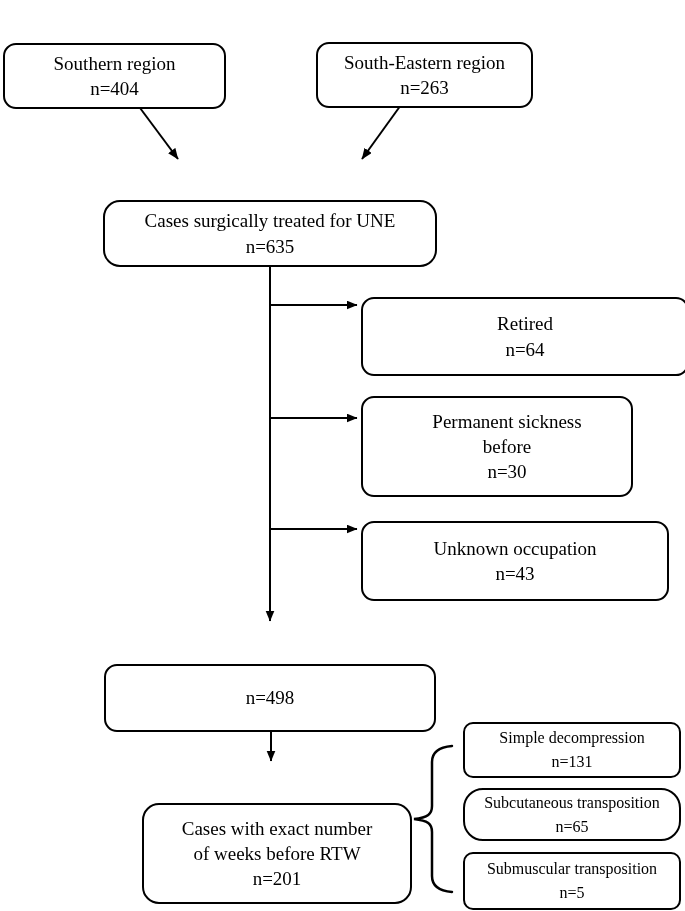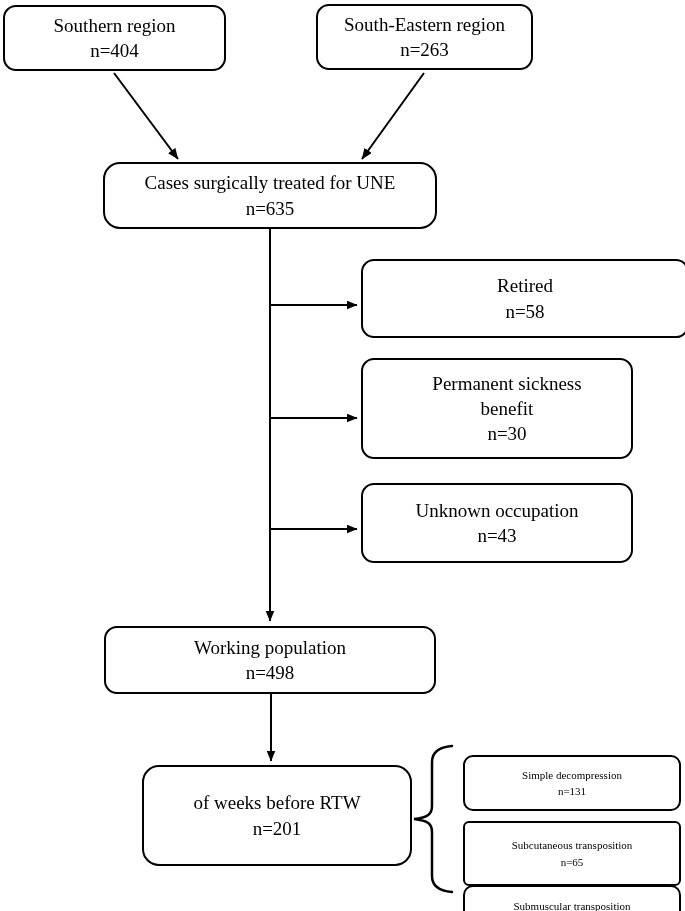--- a/index.html
+++ b/index.html
@@ -33,34 +33,34 @@
     display: flex;
     flex-direction: column;
     align-items: center;
     justify-content: center;
     text-align: center;
     z-index: 2;
     line-height: 1.32;
   }
   .box .bl { display: block; white-space: nowrap; }
 
-  .fs-lg { font-size: 19px; }
-  .fs-sm { font-size: 11px; line-height: 1.5; margin-top: 33px; }
+  .fs-lg { font-size: 19px; margin-top: 38px; }
+  .fs-sm { font-size: 16px; line-height: 1.5; }
 
   #b-southern      { left: 3px;   top: 5px;   width: 223px; height: 66px; }
   #b-southeastern  { left: 316px; top: 4px;   width: 217px; height: 66px; }
   #b-une           { left: 103px; top: 162px; width: 334px; height: 67px; border-radius: 17px; }
   #b-retired       { left: 361px; top: 259px; width: 328px; height: 79px; }
   #b-permanent     { left: 361px; top: 358px; width: 272px; height: 101px; padding-left: 20px; }
-  #b-unknown       { left: 361px; top: 483px; width: 272px; height: 80px; }
+  #b-unknown       { left: 361px; top: 483px; width: 308px; height: 80px; }
   #b-working       { left: 104px; top: 626px; width: 332px; height: 68px; }
   #b-rtw           { left: 142px; top: 765px; width: 270px; height: 101px;
                      border-width: 2.5px; border-radius: 17px; }
   #b-simple        { left: 463px; top: 722px; width: 218px; height: 56px; border-radius: 10px; }
-  #b-subcutaneous  { left: 463px; top: 788px; width: 218px; height: 65px; border-radius: 6px; }
+  #b-subcutaneous  { left: 463px; top: 788px; width: 218px; height: 53px; border-radius: 20px; }
   #b-submuscular   { left: 463px; top: 852px; width: 218px; height: 58px; border-radius: 10px; }
 </style>
 </head>
 <body>
 
 <div class="figure">
 
   <svg class="connectors" viewBox="0 0 685 911" xmlns="http://www.w3.org/2000/svg">
     <defs>
       <marker id="ah" markerUnits="userSpaceOnUse" markerWidth="12" markerHeight="10" refX="10.5" refY="4.5" orient="auto">
@@ -93,40 +93,40 @@
     <span class="bl">n=263</span>
   </div>
 
   <div class="box fs-lg" id="b-une">
     <span class="bl">Cases surgically treated for UNE</span>
     <span class="bl">n=635</span>
   </div>
 
   <div class="box fs-lg" id="b-retired">
     <span class="bl">Retired</span>
-    <span class="bl">n=58</span>
+    <span class="bl">n=64</span>
   </div>
 
   <div class="box fs-lg" id="b-permanent">
     <span class="bl">Permanent sickness</span>
-    <span class="bl">benefit</span>
+    <span class="bl">before</span>
     <span class="bl">n=30</span>
   </div>
 
   <div class="box fs-lg" id="b-unknown">
     <span class="bl">Unknown occupation</span>
     <span class="bl">n=43</span>
   </div>
 
   <div class="box fs-lg" id="b-working">
-    <span class="bl">Working population</span>
     <span class="bl">n=498</span>
   </div>
 
   <div class="box fs-lg" id="b-rtw">
+    <span class="bl">Cases with exact number</span>
     <span class="bl">of weeks before RTW</span>
     <span class="bl">n=201</span>
   </div>
 
   <div class="box fs-sm" id="b-simple">
     <span class="bl">Simple decompression</span>
     <span class="bl">n=131</span>
   </div>
 
   <div class="box fs-sm" id="b-subcutaneous">

